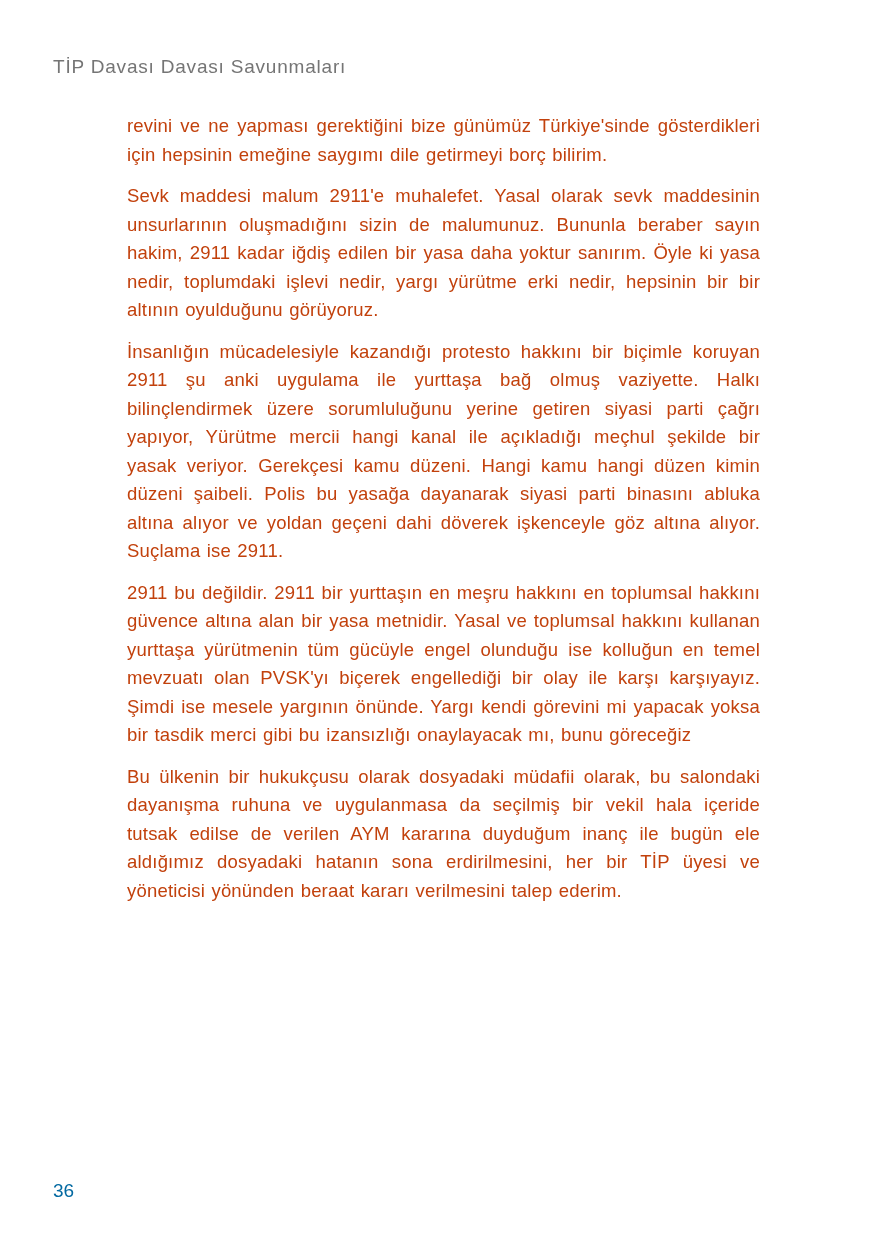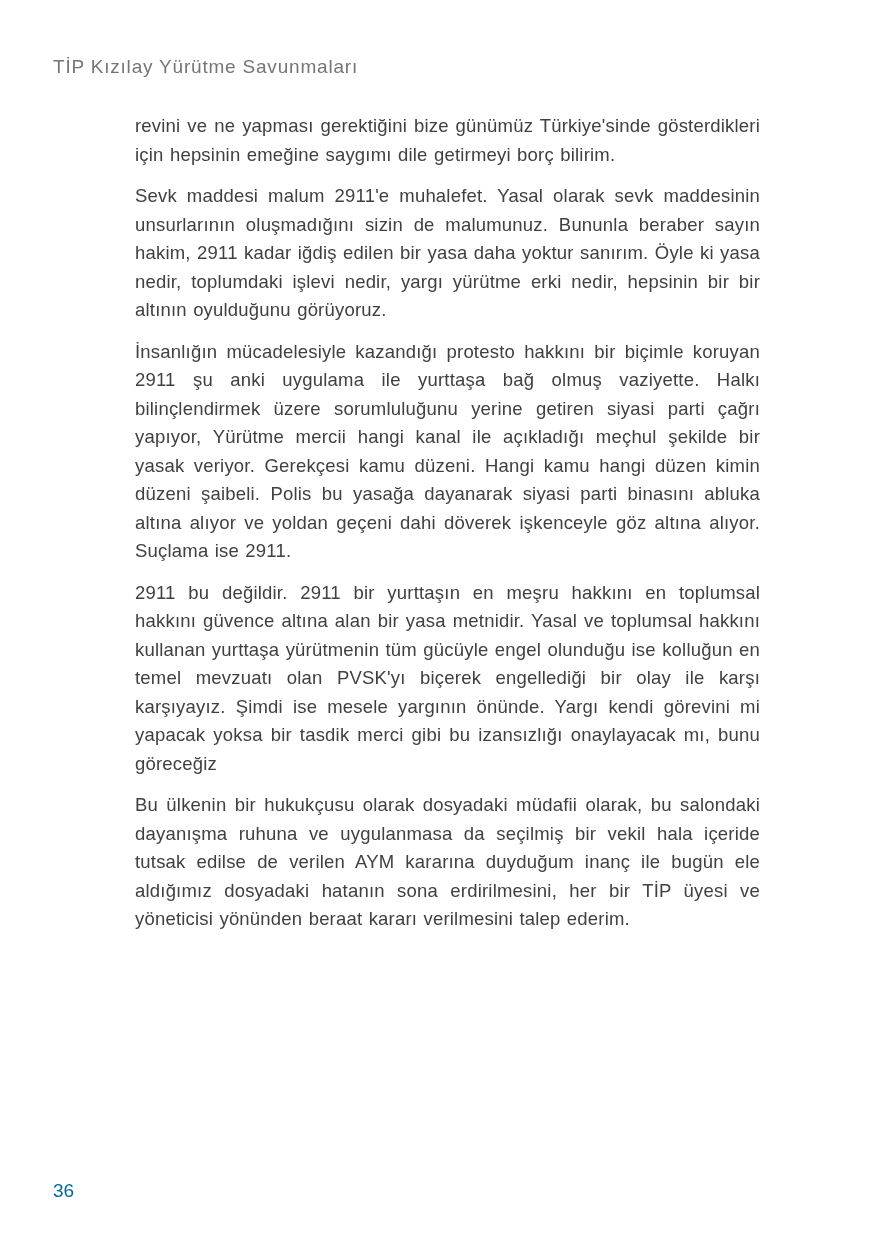--- a/index.html
+++ b/index.html
@@ -26,42 +26,42 @@
     color: #757575;
     font-weight: 400;
   }
   .body-text {
     position: absolute;
     left: 119px;
     top: 112px;
     width: 641px;
   }
   .body-text p {
-    margin: 0 0 13px 16px;
+    margin: 0 0 13px 8px;
     font-size: 18.5px;
     line-height: 28.5px;
     text-align: justify;
     letter-spacing: 0.2px;
     word-spacing: 1px;
-    color: #404040;
+    color: #c2410c;
   }
   .page-number {
     position: absolute;
     left: 53px;
     top: 1180px;
     font-size: 19px;
     color: #0369a1;
   }
 </style>
 </head>
 <body>
 
 <div class="page">
 
-  <div class="running-header">TİP Kızılay Yürütme Savunmaları</div>
+  <div class="running-header">TİP Davası Davası Savunmaları</div>
 
   <div class="body-text">
     <p>revini ve ne yapması gerektiğini bize günümüz Türkiye'sinde gösterdikleri için hepsinin emeğine saygımı dile getirmeyi borç bilirim.</p>
     <p>Sevk maddesi malum 2911'e muhalefet. Yasal olarak sevk maddesinin unsurlarının oluşmadığını sizin de malumunuz. Bununla beraber sayın hakim, 2911 kadar iğdiş edilen bir yasa daha yoktur sanırım. Öyle ki yasa nedir, toplumdaki işlevi nedir, yargı yürütme erki nedir, hepsinin bir bir altının oyulduğunu görüyoruz.</p>
     <p>İnsanlığın mücadelesiyle kazandığı protesto hakkını bir biçimle koruyan 2911 şu anki uygulama ile yurttaşa bağ olmuş vaziyette. Halkı bilinçlendirmek üzere sorumluluğunu yerine getiren siyasi parti çağrı yapıyor, Yürütme mercii hangi kanal ile açıkladığı meçhul şekilde bir yasak veriyor. Gerekçesi kamu düzeni. Hangi kamu hangi düzen kimin düzeni şaibeli. Polis bu yasağa dayanarak siyasi parti binasını abluka altına alıyor ve yoldan geçeni dahi döverek işkenceyle göz altına alıyor. Suçlama ise 2911.</p>
     <p>2911 bu değildir. 2911 bir yurttaşın en meşru hakkını en toplumsal hakkını güvence altına alan bir yasa metnidir. Yasal ve toplumsal hakkını kullanan yurttaşa yürütmenin tüm gücüyle engel olunduğu ise kolluğun en temel mevzuatı olan PVSK'yı biçerek engellediği bir olay ile karşı karşıyayız. Şimdi ise mesele yargının önünde. Yargı kendi görevini mi yapacak yoksa bir tasdik merci gibi bu izansızlığı onaylayacak mı, bunu göreceğiz</p>
     <p>Bu ülkenin bir hukukçusu olarak dosyadaki müdafii olarak, bu salondaki dayanışma ruhuna ve uygulanmasa da seçilmiş bir vekil hala içeride tutsak edilse de verilen AYM kararına duyduğum inanç ile bugün ele aldığımız dosyadaki hatanın sona erdirilmesini, her bir TİP üyesi ve yöneticisi yönünden beraat kararı verilmesini talep ederim.</p>
   </div>
 
   <div class="page-number">36</div>

